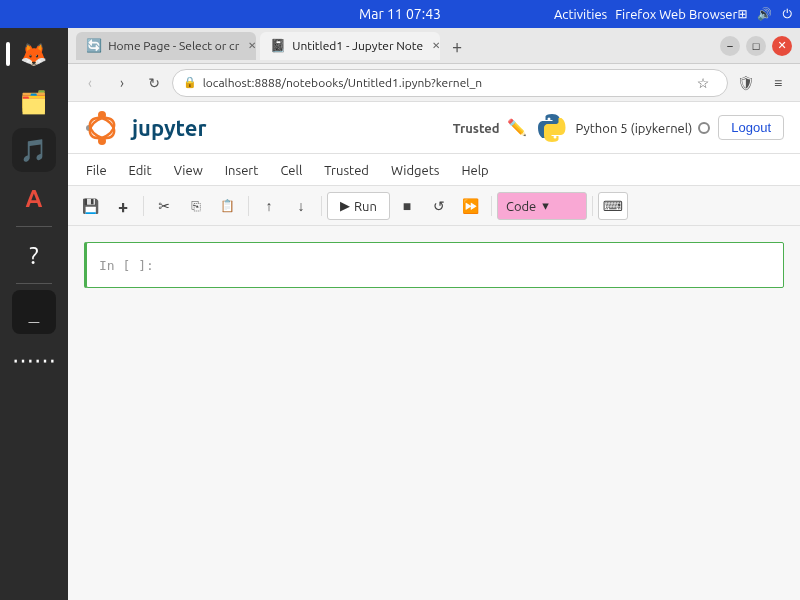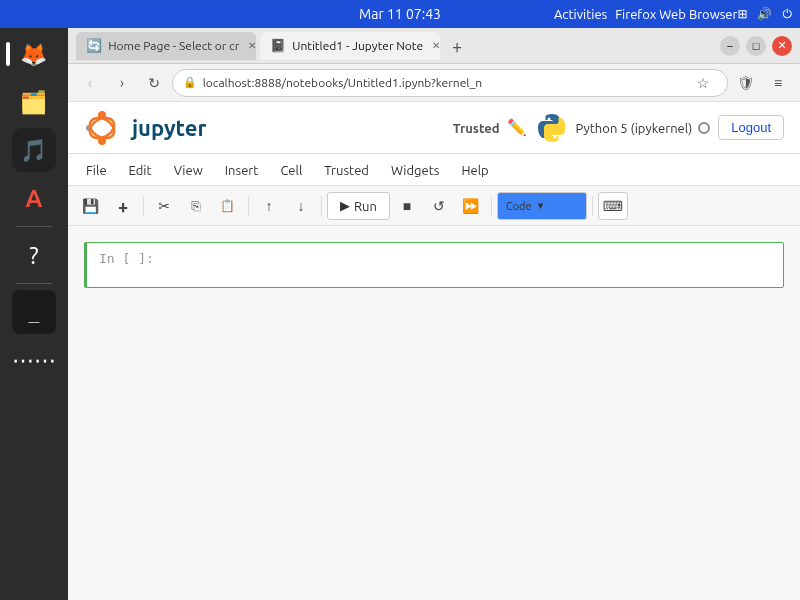--- a/index.html
+++ b/index.html
@@ -305,24 +305,24 @@
       cursor: pointer;
       font-size: 13px;
       color: #333;
       display: flex;
       align-items: center;
       gap: 4px;
     }
     .cell-type-select {
       height: 28px;
       padding: 0 8px;
-      background: #3b82f6;
+      background: #f9a8d4;
       border: 1px solid #ccc;
       border-radius: 3px;
-      font-size: 11px;
+      font-size: 13px;
       color: #333;
       cursor: pointer;
       display: flex;
       align-items: center;
       gap: 6px;
       min-width: 90px;
     }
     .keyboard-icon-btn {
       width: 30px;
       height: 28px;
@@ -358,21 +358,21 @@
       align-self: stretch;
       min-height: 44px;
       margin-right: -2px;
     }
     .cell {
       flex: 1;
       border: 1px solid #4caf50;
       border-radius: 2px;
       background: white;
       display: flex;
-      align-items: flex-start;
+      align-items: center;
     }
     .cell-prompt {
       padding: 8px 12px;
       font-size: 13px;
       color: #999;
       font-family: monospace;
       white-space: nowrap;
       min-width: 80px;
     }
     .cell-input {

